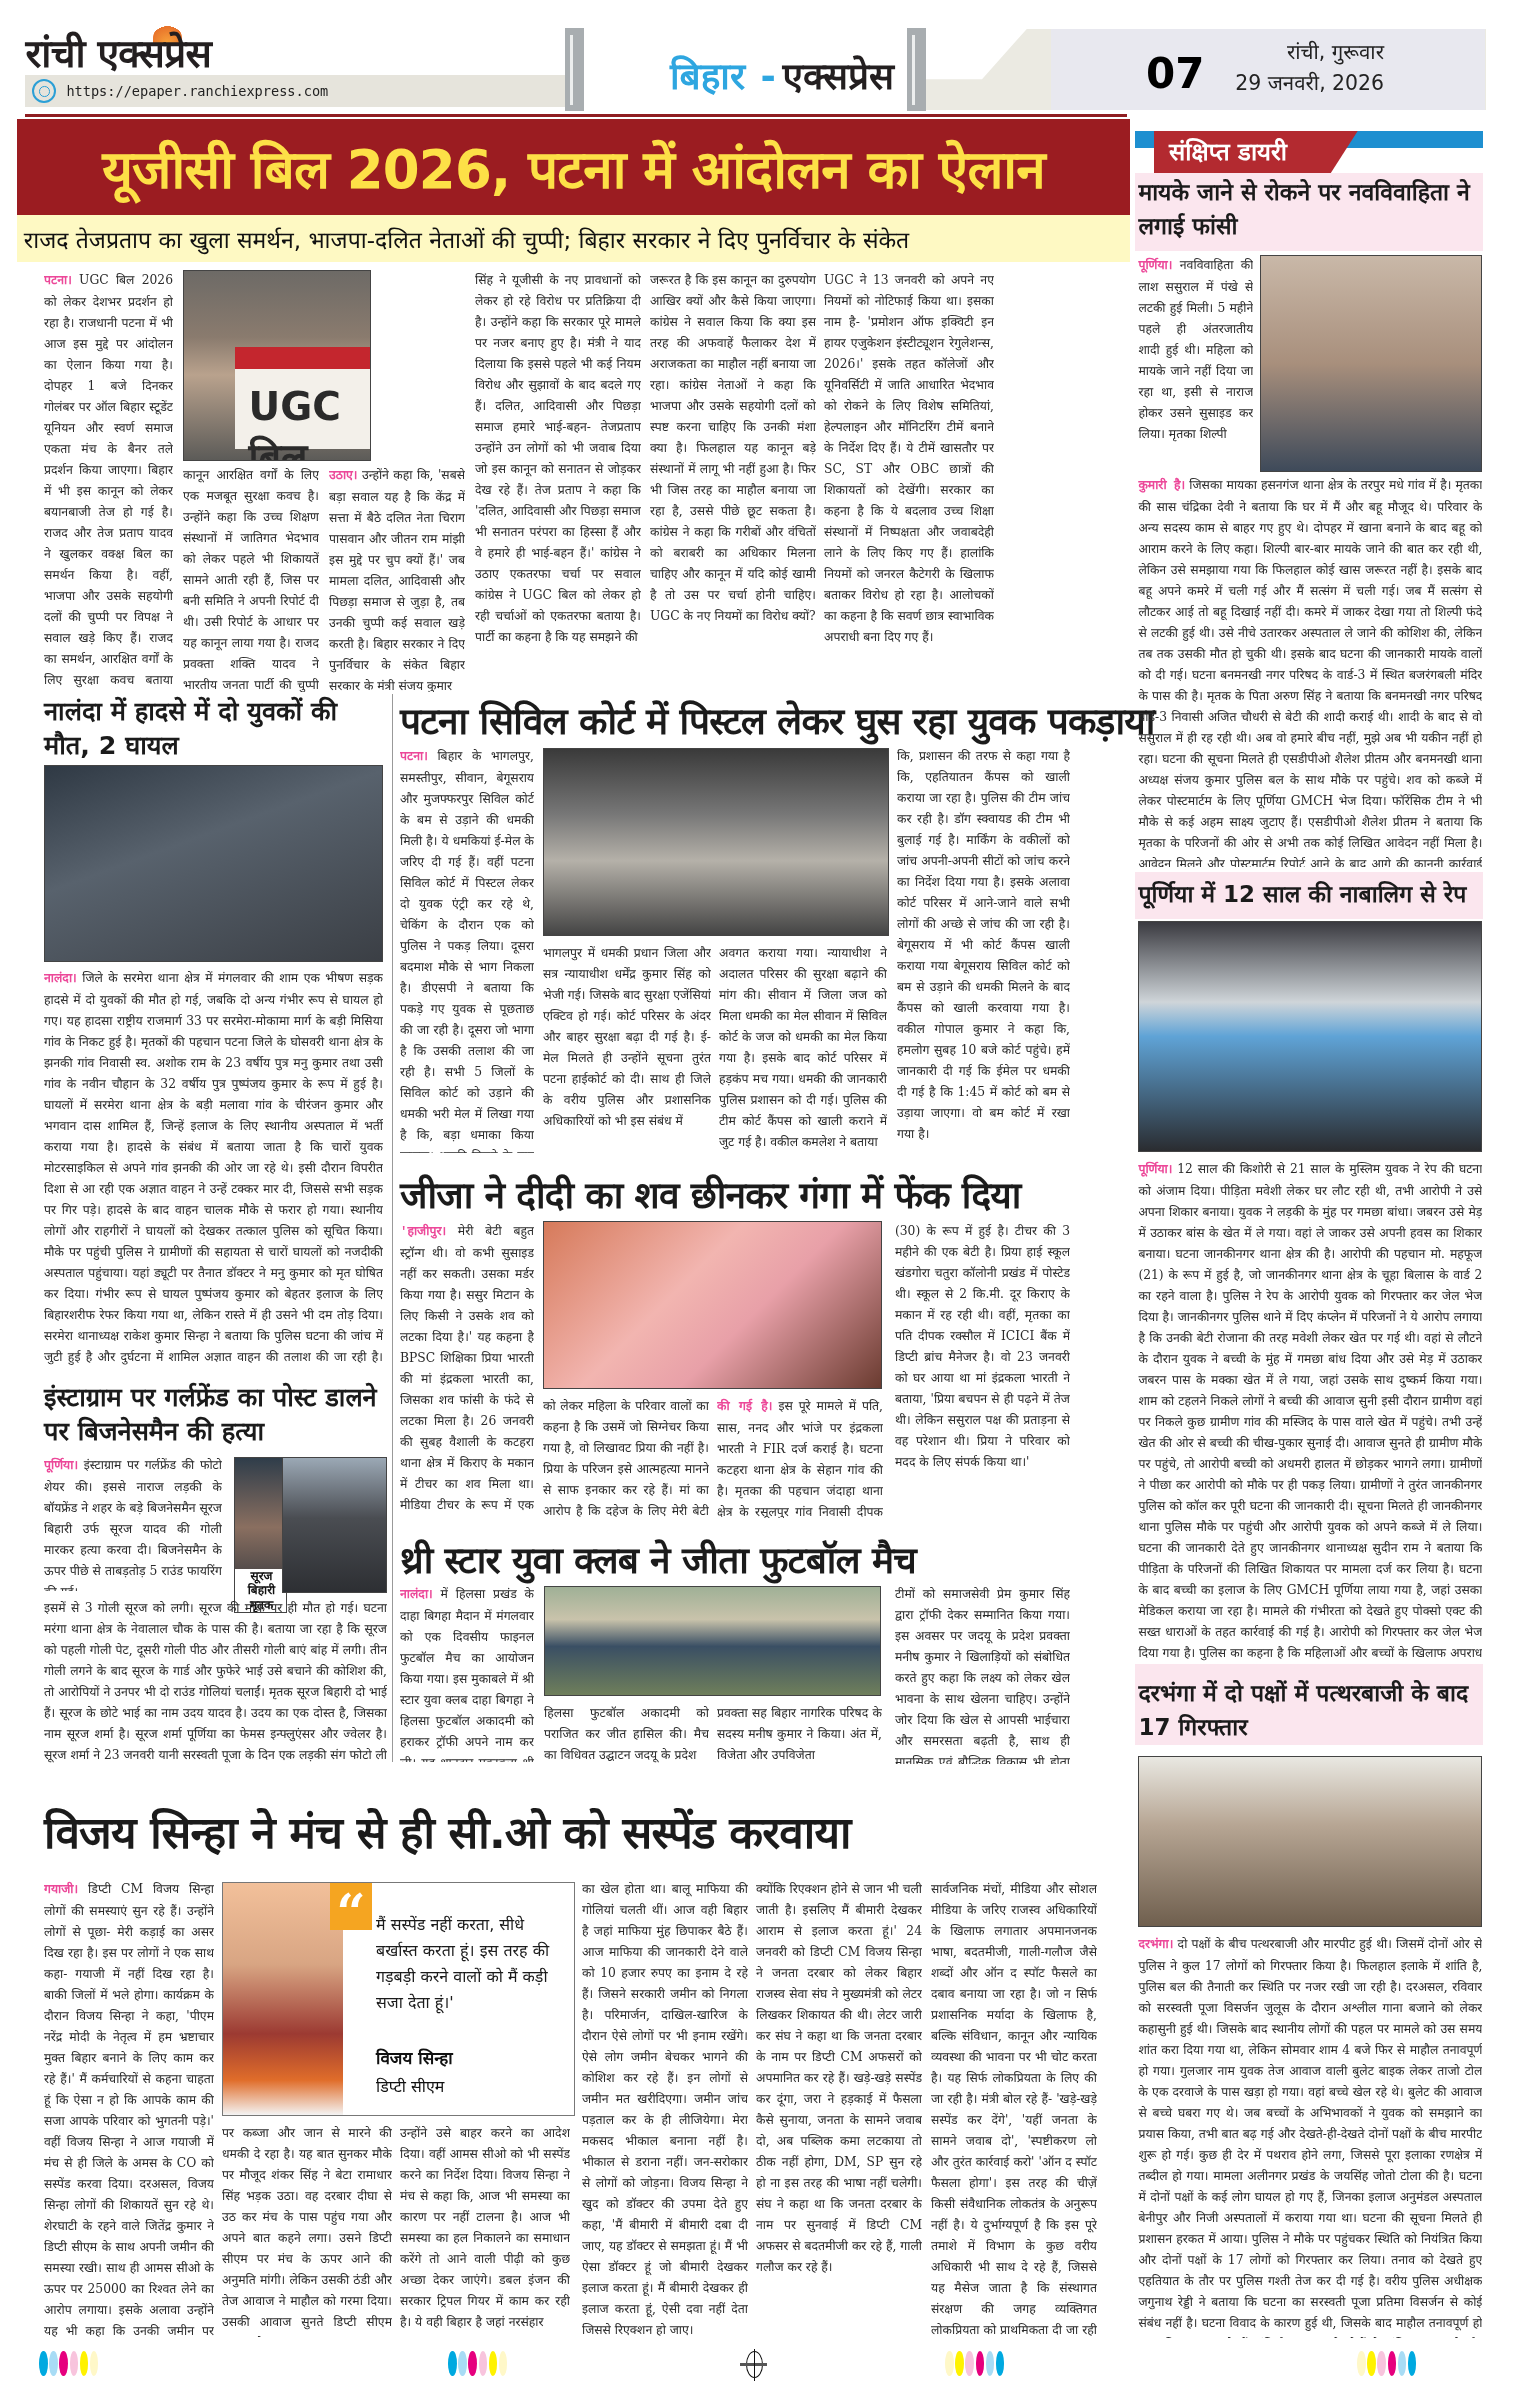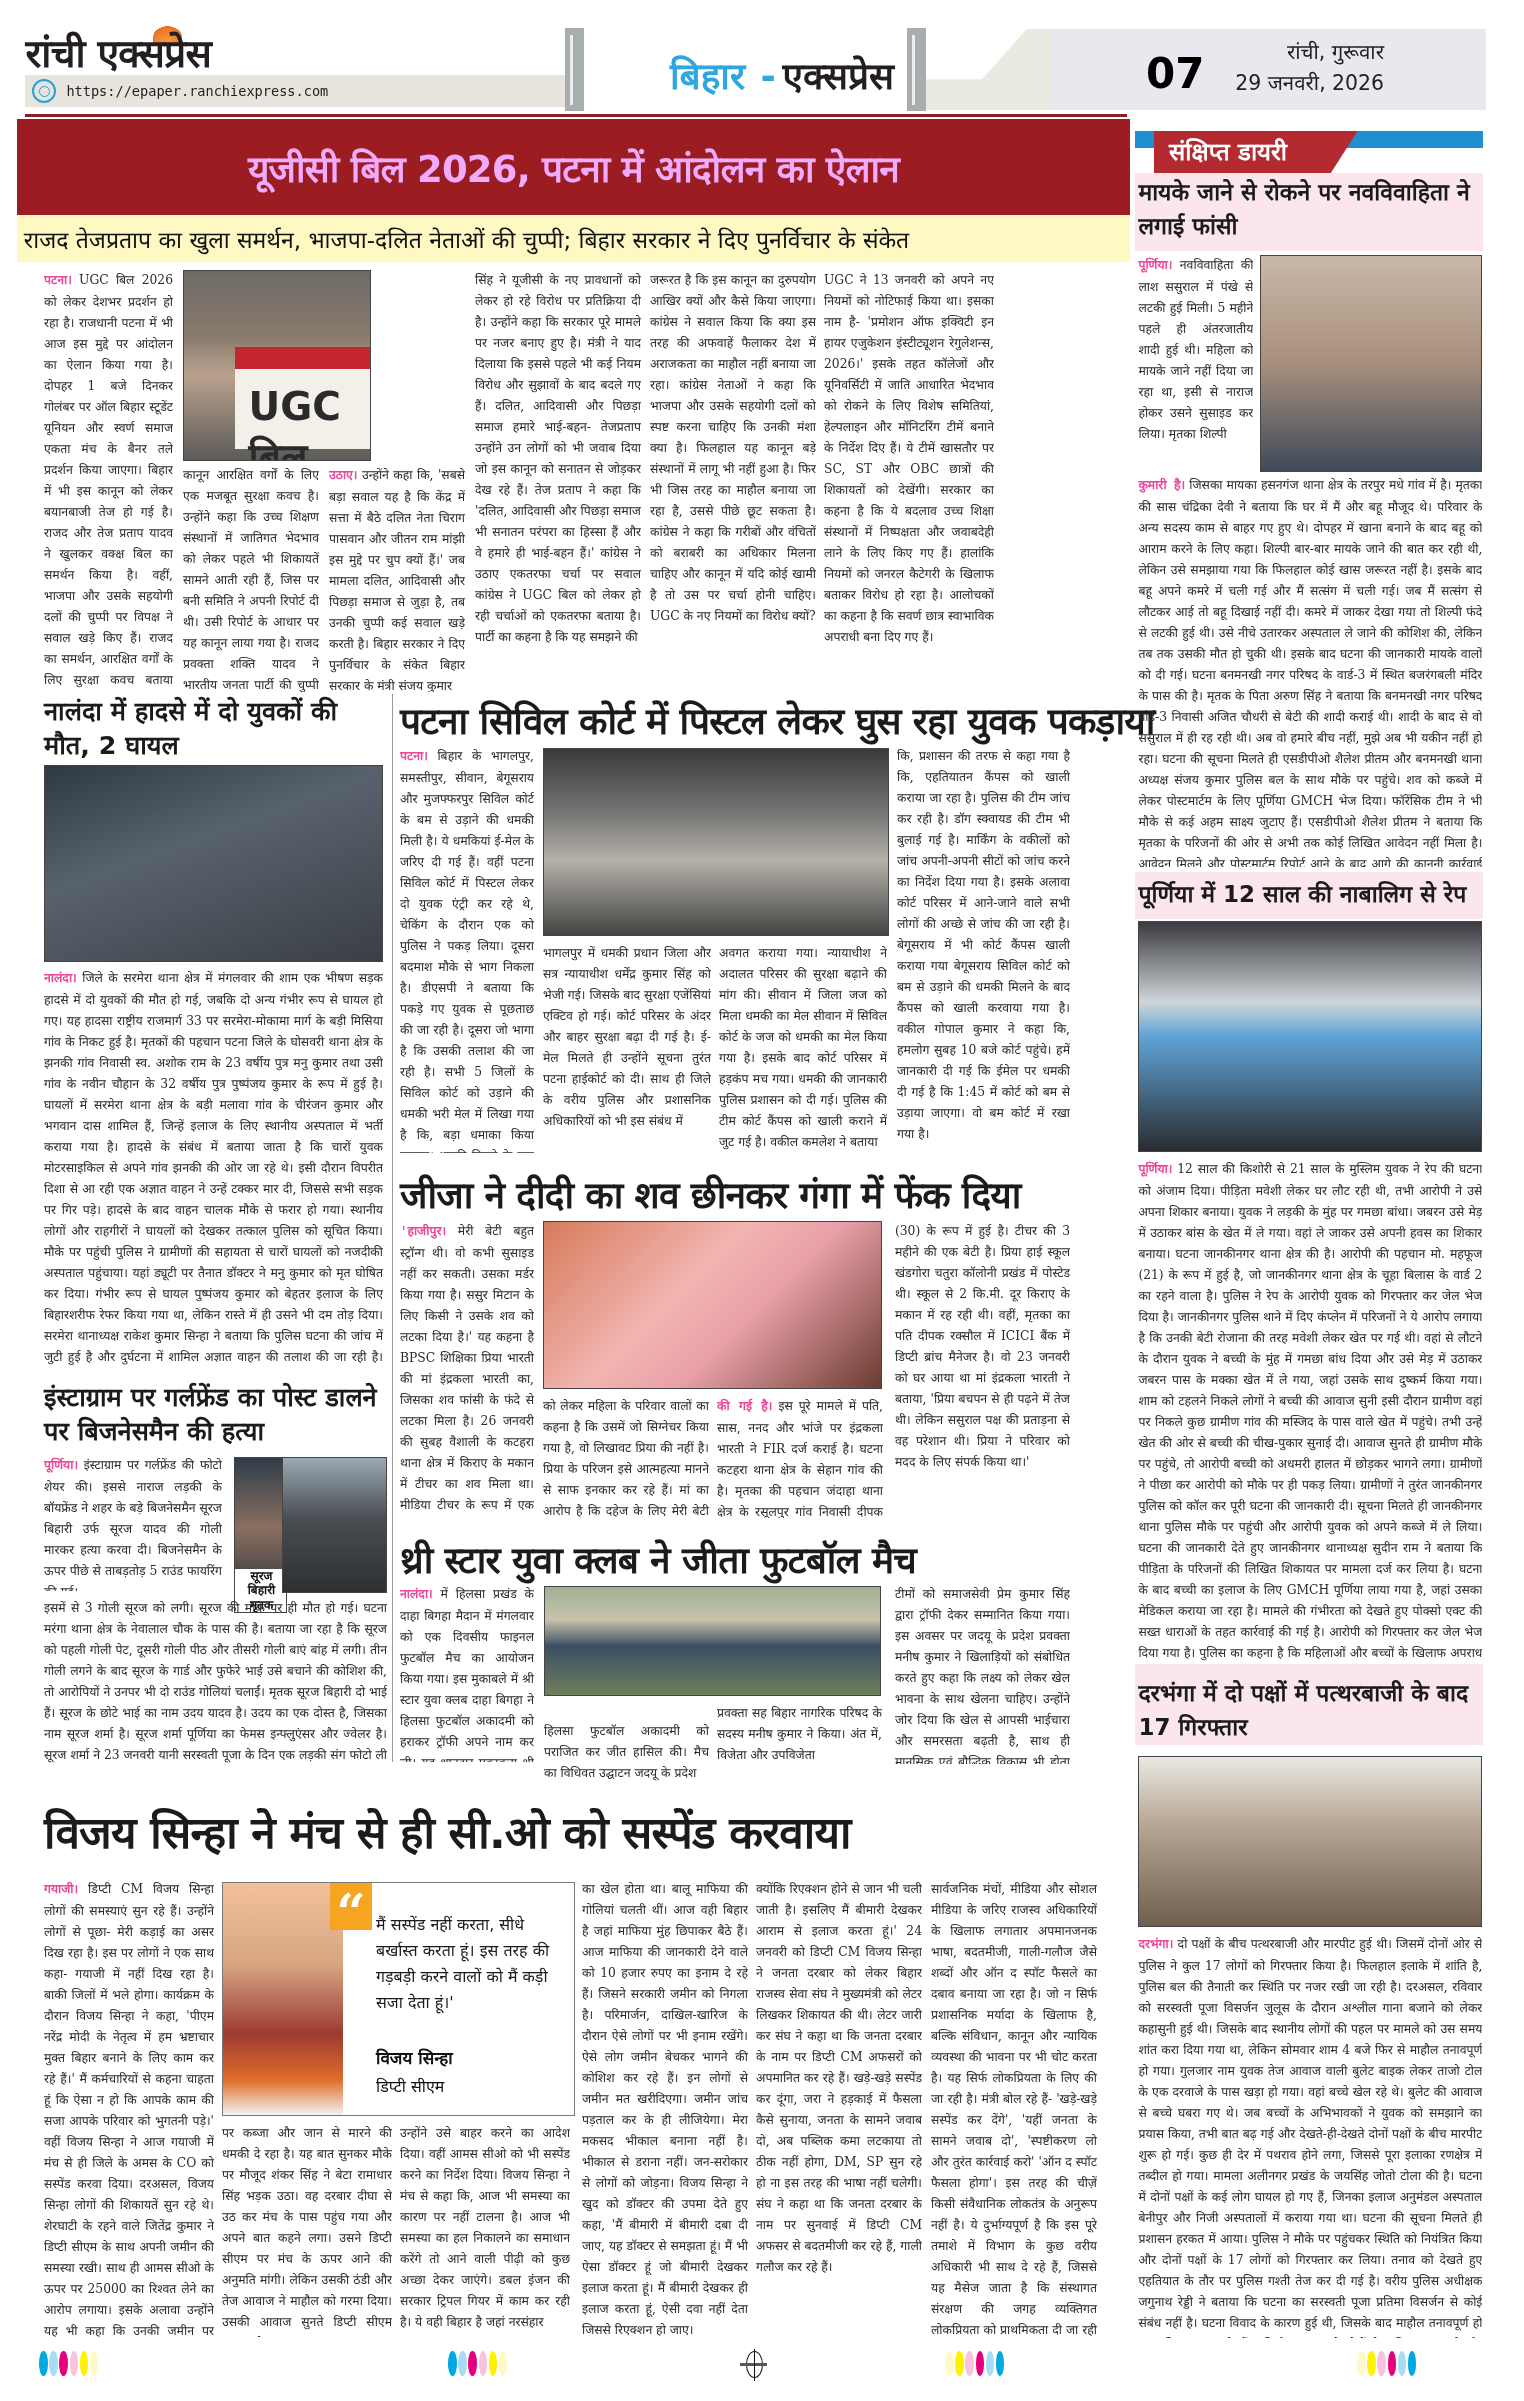--- a/index.html
+++ b/index.html
@@ -24,21 +24,21 @@
   .section-title .express { color: #231f20; }
   .date-panel { position: absolute; left: 926px; top: 29px; width: 560px; height: 81px; background: #ebeae2; clip-path: polygon(18% 0, 100% 0, 100% 100%, 0 100%, 0 62%, 10% 62%); }
   .date-inner { position: absolute; left: 1051px; top: 29px; width: 434px; height: 81px; background: #e8e8ef; }
   .date-city { position: absolute; right: 141px; top: 37px; font-size: 20.4px; color: #222; text-align: right; }
   .date-full { position: absolute; right: 141px; top: 68px; font-size: 20.4px; color: #222; text-align: right; }
   .page-num { position: absolute; left: 1146px; top: 49px; font-size: 42px; font-weight: bold; color: #000000; }
   .mast-rule { position: absolute; left: 25.4px; top: 114px; width: 1102px; height: 2.5px; background: #8f1d21; }
 
   
   .lead-banner { position: absolute; left: 17px; top: 119px; width: 1113px; height: 97px; background: #9b1c21; display: flex; align-items: center; justify-content: center; }
-  .lead-banner h1 { color: #f0abfc; font-size: 37px; font-weight: bold; letter-spacing: -0.8px; white-space: nowrap; }
+  .lead-banner h1 { color: #fde047; font-size: 53px; font-weight: bold; letter-spacing: -0.8px; white-space: nowrap; }
   .lead-sub { position: absolute; left: 17px; top: 215px; width: 1113px; height: 47px; background: #fef9c3; display: flex; align-items: center; padding-left: 6.8px; }
   .lead-sub h2 { font-size: 23px; font-weight: normal; color: #111; white-space: nowrap; }
 
   .col-text { font-family: "DejaVu Serif", serif; font-size: 12.3px; line-height: 21px; color: #2a2a2a; text-align: justify; overflow: hidden; position: absolute; }
   .col-text b { font-family: Liberation Mono, monospace; color: #ec4899; }
   .photo { position: absolute; overflow: hidden; border: 0.8px solid #444; }
   .ph-crowd { background: linear-gradient(180deg, #6d6a66 0%, #8a7b6e 35%, #b9a28d 55%, #5c5b58 100%); }
   .ph-night { background: linear-gradient(160deg, #2f3944 0%, #58626d 40%, #3b3f45 100%); }
   .ph-court { background: linear-gradient(180deg, #3a3a3a 0%, #777 35%, #b5b1a9 60%, #444 100%); }
   .ph-body  { background: linear-gradient(135deg, #d67a5a 0%, #f2b5b0 40%, #e8a0a8 60%, #6a3b30 100%); }
@@ -162,21 +162,21 @@
     </div>
   </div>
   <div class="photo ph-car" style="left:282px; top:1457px; width:105px; height:136px;"></div>
   <div class="col-text" style="left:44px; top:1598px; width:343px; height:170px;">इसमें से 3 गोली सूरज को लगी। सूरज की मौके पर ही मौत हो गई। घटना मरंगा थाना क्षेत्र के नेवालाल चौक के पास की है। बताया जा रहा है कि सूरज को पहली गोली पेट, दूसरी गोली पीठ और तीसरी गोली बाएं बांह में लगी। तीन गोली लगने के बाद सूरज के गार्ड और फुफेरे भाई उसे बचाने की कोशिश की, तो आरोपियों ने उनपर भी दो राउंड गोलियां चलाईं। मृतक सूरज बिहारी दो भाई हैं। सूरज के छोटे भाई का नाम उदय यादव है। उदय का एक दोस्त है, जिसका नाम सूरज शर्मा है। सूरज शर्मा पूर्णिया का फेमस इन्फ्लुएंसर और ज्वेलर है। सूरज शर्मा ने 23 जनवरी यानी सरस्वती पूजा के दिन एक लड़की संग फोटो ली और इंस्टाग्राम पर शेयर की। लड़की के बॉयफ्रेंड ने इस तस्वीर को देखकर सूरज शर्मा को टारगेट लिया।</div>
 </section>
 
 <section>
   <div class="hl hl-big" style="left:400px; top:1533px;">थ्री स्टार युवा क्लब ने जीता फुटबॉल मैच</div>
   <div class="col-text" style="left:400px; top:1584px; width:134px; height:178px;"><b>नालंदा।</b> में हिलसा प्रखंड के दाहा बिगहा मैदान में मंगलवार को एक दिवसीय फाइनल फुटबॉल मैच का आयोजन किया गया। इस मुकाबले में श्री स्टार युवा क्लब दाहा बिगहा ने हिलसा फुटबॉल अकादमी को हराकर ट्रॉफी अपने नाम कर ली। यह शानदार मुकाबला श्री स्टार युवा क्लब दाहा बिगहा और हिलसा फुटबॉल अकादमी के बीच खेला गया। दाहा बिगहा की टीम ने</div>
   <div class="photo ph-team" style="left:544px; top:1586px; width:337px; height:110px;"></div>
-  <div class="col-text" style="left:544px; top:1703px; width:165px; height:61px;margin-top:18px;">हिलसा फुटबॉल अकादमी को पराजित कर जीत हासिल की। मैच का विधिवत उद्घाटन जदयू के प्रदेश</div>
+  <div class="col-text" style="left:544px; top:1703px; width:165px; height:61px;">हिलसा फुटबॉल अकादमी को पराजित कर जीत हासिल की। मैच का विधिवत उद्घाटन जदयू के प्रदेश</div>
   <div class="col-text" style="left:717px; top:1703px; width:165px; height:61px;">प्रवक्ता सह बिहार नागरिक परिषद के सदस्य मनीष कुमार ने किया। अंत में, विजेता और उपविजेता</div>
   <div class="col-text" style="left:895px; top:1584px; width:175px; height:180px;">टीमों को समाजसेवी प्रेम कुमार सिंह द्वारा ट्रॉफी देकर सम्मानित किया गया। इस अवसर पर जदयू के प्रदेश प्रवक्ता मनीष कुमार ने खिलाड़ियों को संबोधित करते हुए कहा कि लक्ष्य को लेकर खेल भावना के साथ खेलना चाहिए। उन्होंने जोर दिया कि खेल से आपसी भाईचारा और समरसता बढ़ती है, साथ ही मानसिक एवं बौद्धिक विकास भी होता है।</div>
 </section>
 
 <section>
   <div class="hl" style="left:44px; top:1801px; font-size:44px; letter-spacing:-0.8px;text-align:right;">विजय सिन्हा ने मंच से ही सी.ओ को सस्पेंड करवाया</div>
   <div class="col-text" style="left:44px; top:1879px; width:170px; height:458px;"><b>गयाजी।</b> डिप्टी CM विजय सिन्हा लोगों की समस्याएं सुन रहे हैं। उन्होंने लोगों से पूछा- मेरी कड़ाई का असर दिख रहा है। इस पर लोगों ने एक साथ कहा- गयाजी में नहीं दिख रहा है। बाकी जिलों में भले होगा। कार्यक्रम के दौरान विजय सिन्हा ने कहा, 'पीएम नरेंद्र मोदी के नेतृत्व में हम भ्रष्टाचार मुक्त बिहार बनाने के लिए काम कर रहे हैं।' मैं कर्मचारियों से कहना चाहता हूं कि ऐसा न हो कि आपके काम की सजा आपके परिवार को भुगतनी पड़े।' वहीं विजय सिन्हा ने आज गयाजी में मंच से ही जिले के अमस के CO को सस्पेंड करवा दिया। दरअसल, विजय सिन्हा लोगों की शिकायतें सुन रहे थे। शेरघाटी के रहने वाले जितेंद्र कुमार ने डिप्टी सीएम के साथ अपनी जमीन की समस्या रखी। साथ ही आमस सीओ के ऊपर पर 25000 का रिश्वत लेने का आरोप लगाया। इसके अलावा उन्होंने यह भी कहा कि उनकी जमीन पर आमस के शंकर सिंह जमीन पर गलत कागजात के बल</div>
   <div class="quote-box">
     <div class="quote-photo"></div>
     <div class="quote-mark">“</div>

